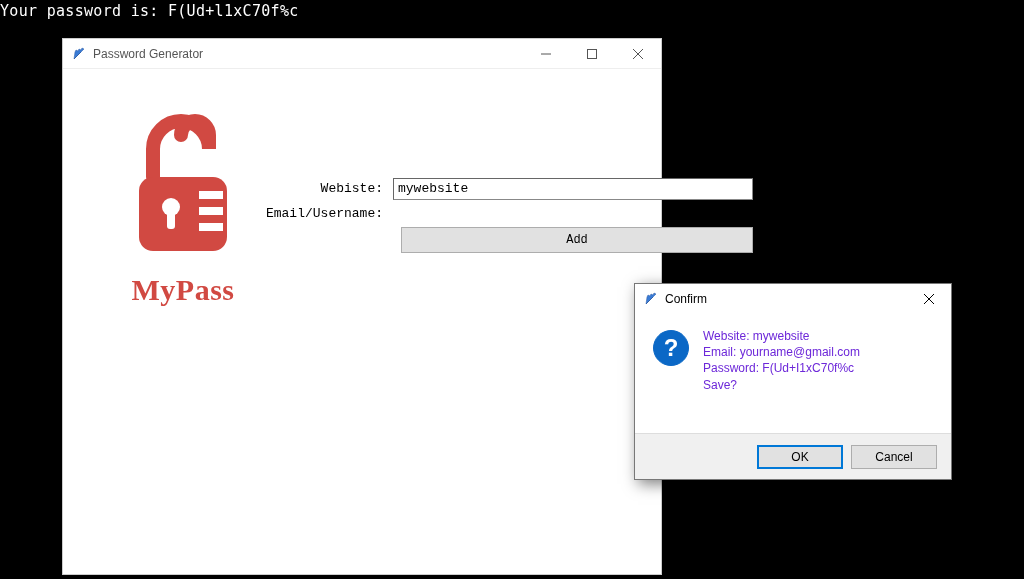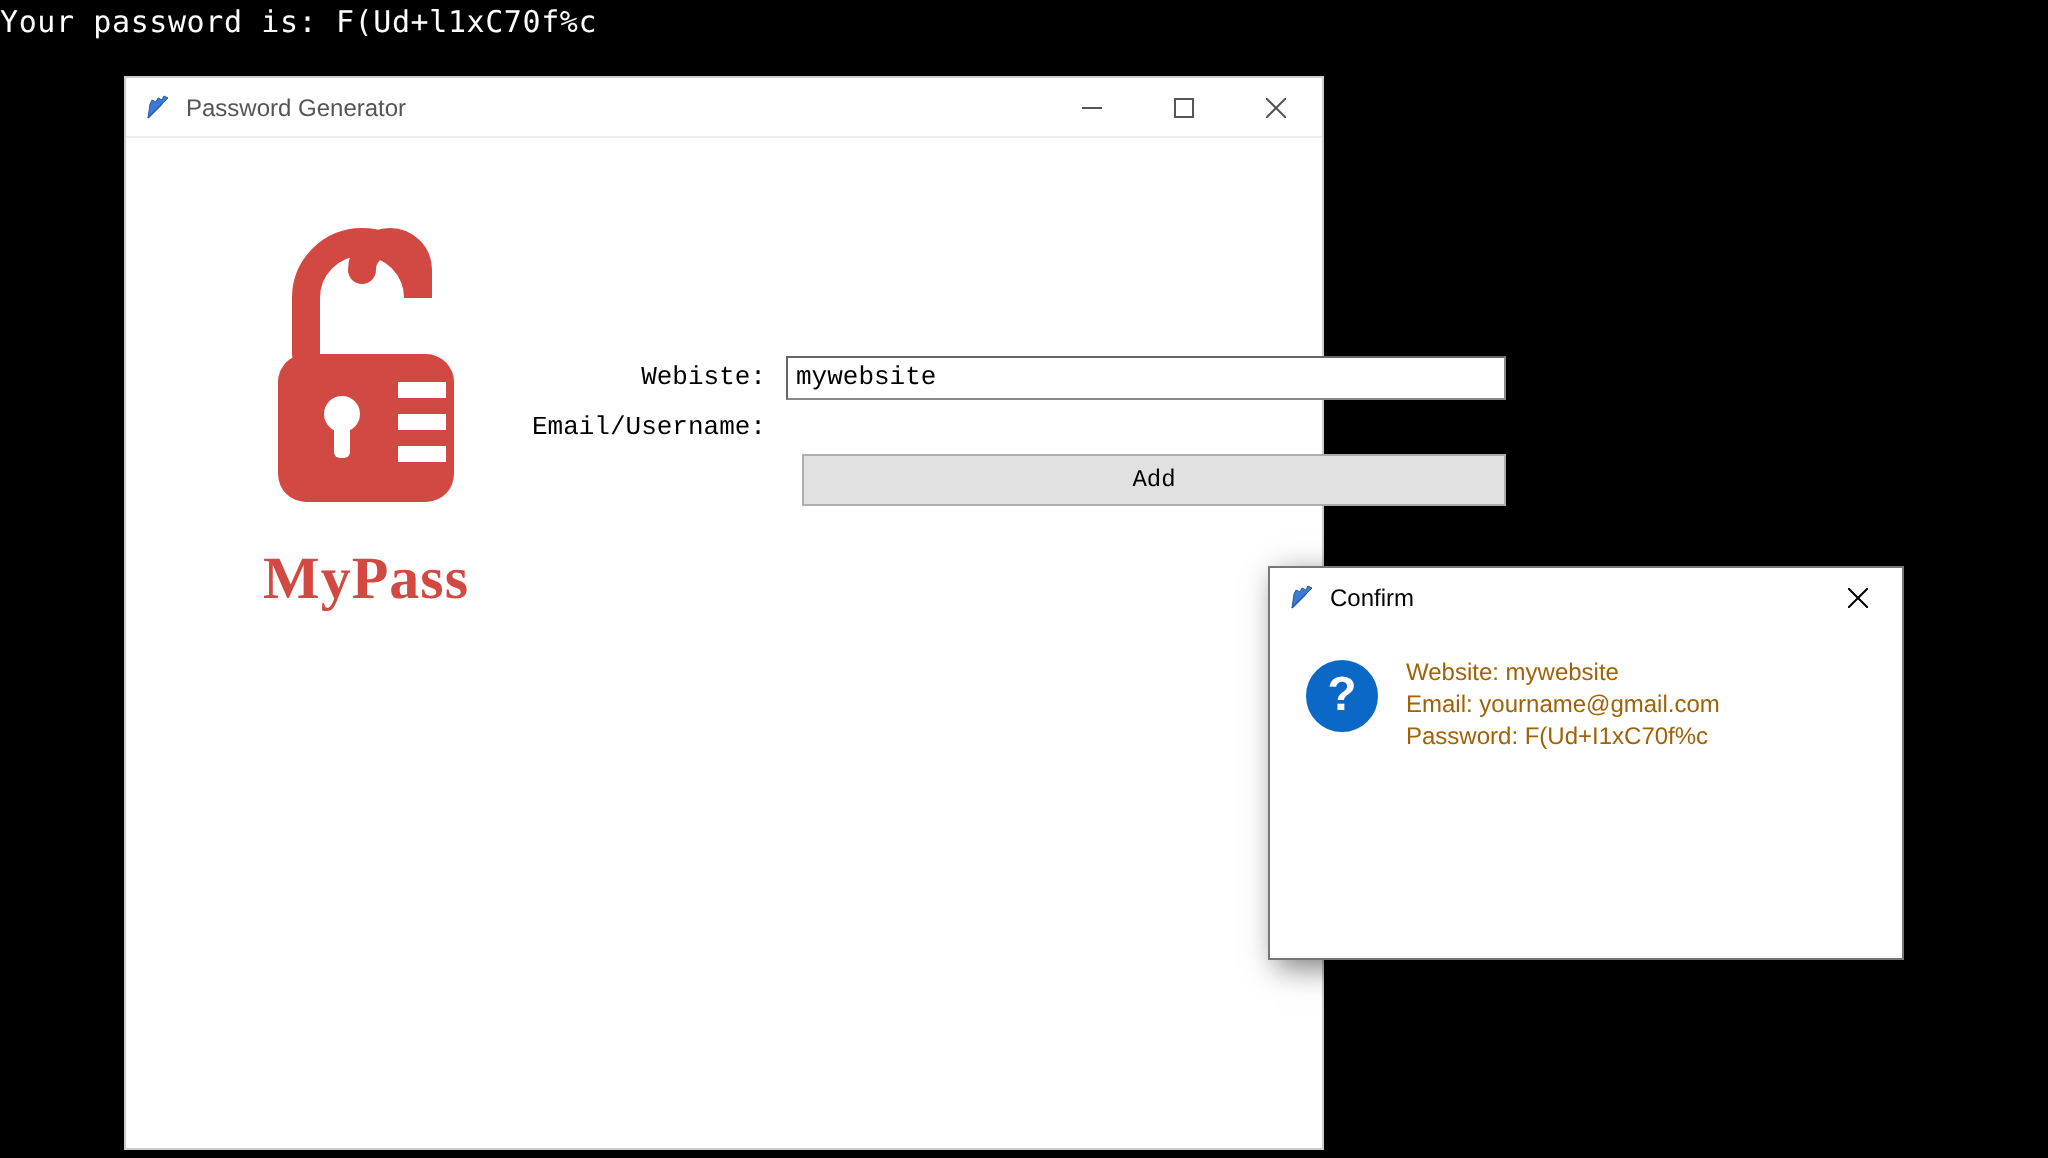--- a/index.html
+++ b/index.html
@@ -165,21 +165,21 @@
       color: #fff;
       font-size: 24px;
       font-weight: bold;
       flex-shrink: 0;
       margin-right: 14px;
       margin-top: 2px;
       border: 1px solid #0b68c6;
     }
     .dialog-msg {
       font-size: 12px;
-      color: #a16207;
+      color: #6d28d9;
       line-height: 1.35;
     }
     .dialog-footer {
       background: #f0f0f0;
       border-top: 1px solid #ddd;
       height: 46px;
       display: flex;
       align-items: center;
       justify-content: flex-end;
       padding-right: 14px;
@@ -279,15 +279,20 @@
           <line x1="10" y1="0" x2="0" y2="10" stroke="#000" stroke-width="1"></line>
         </svg>
     </div>
   </div>
   <div class="dialog-body">
     <div class="dialog-icon">?</div>
     <div class="dialog-msg">
       <div>Website: mywebsite</div>
       <div>Email: yourname@gmail.com</div>
       <div>Password: F(Ud+I1xC70f%c</div>
-    </div>
+      <div>Save?</div>
+    </div>
+  </div>
+  <div class="dialog-footer">
+    <button class="dbtn primary">OK</button>
+    <button class="dbtn">Cancel</button>
   </div>
 </div>
 
 </body></html>

